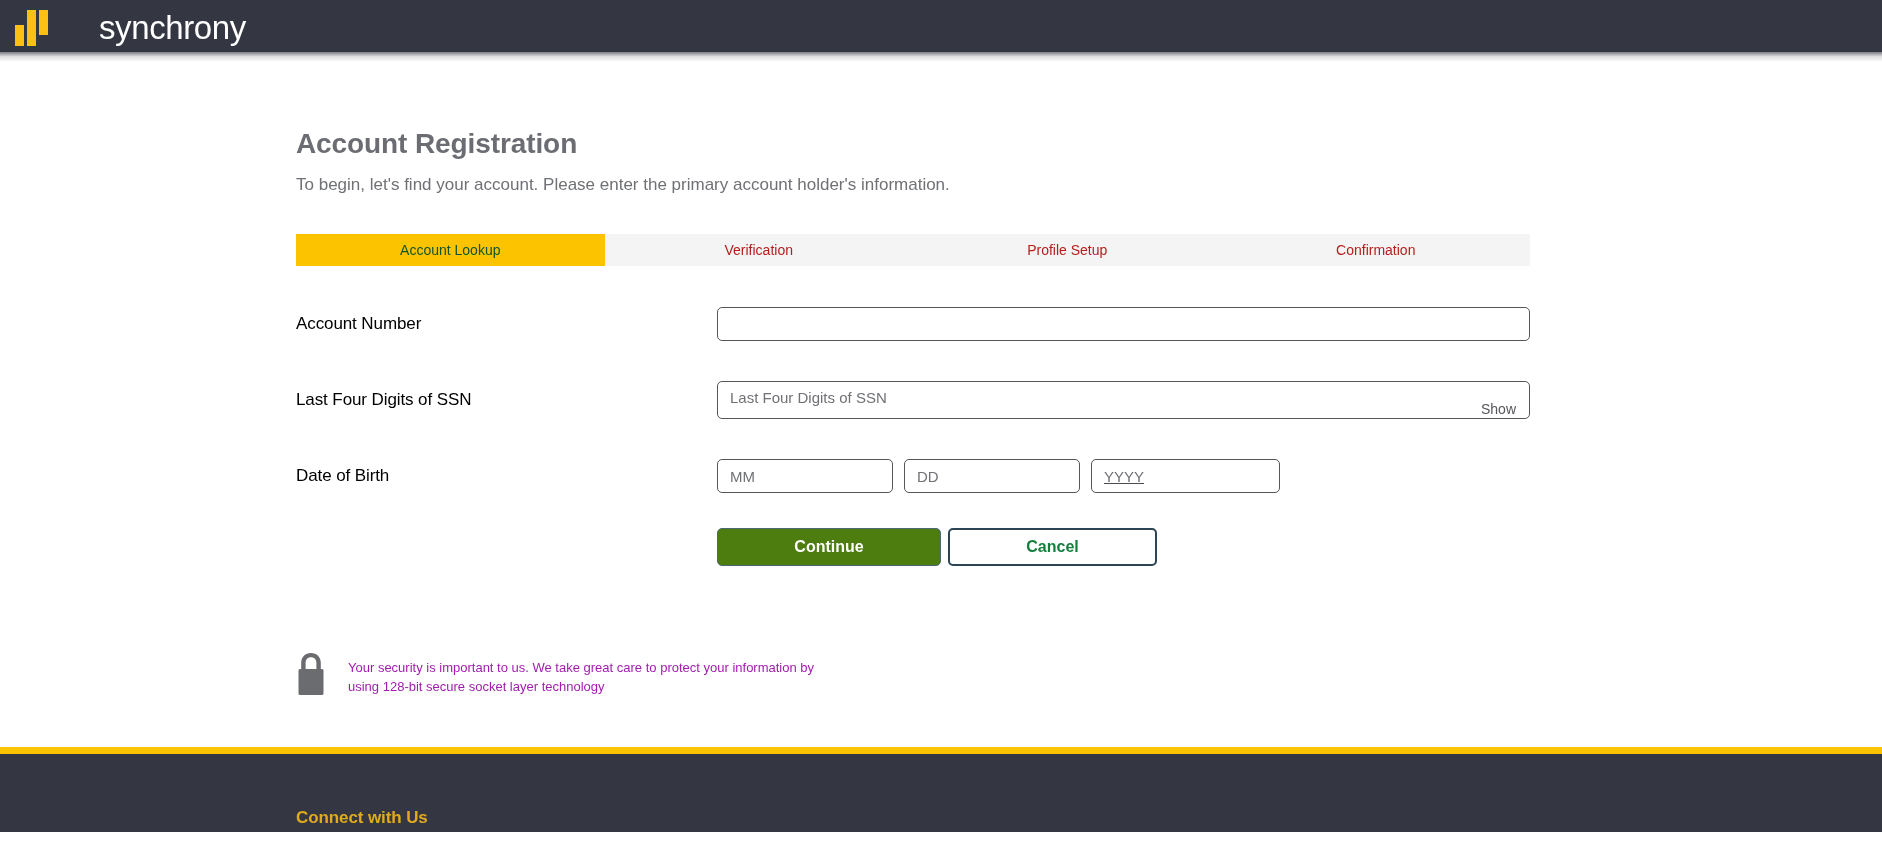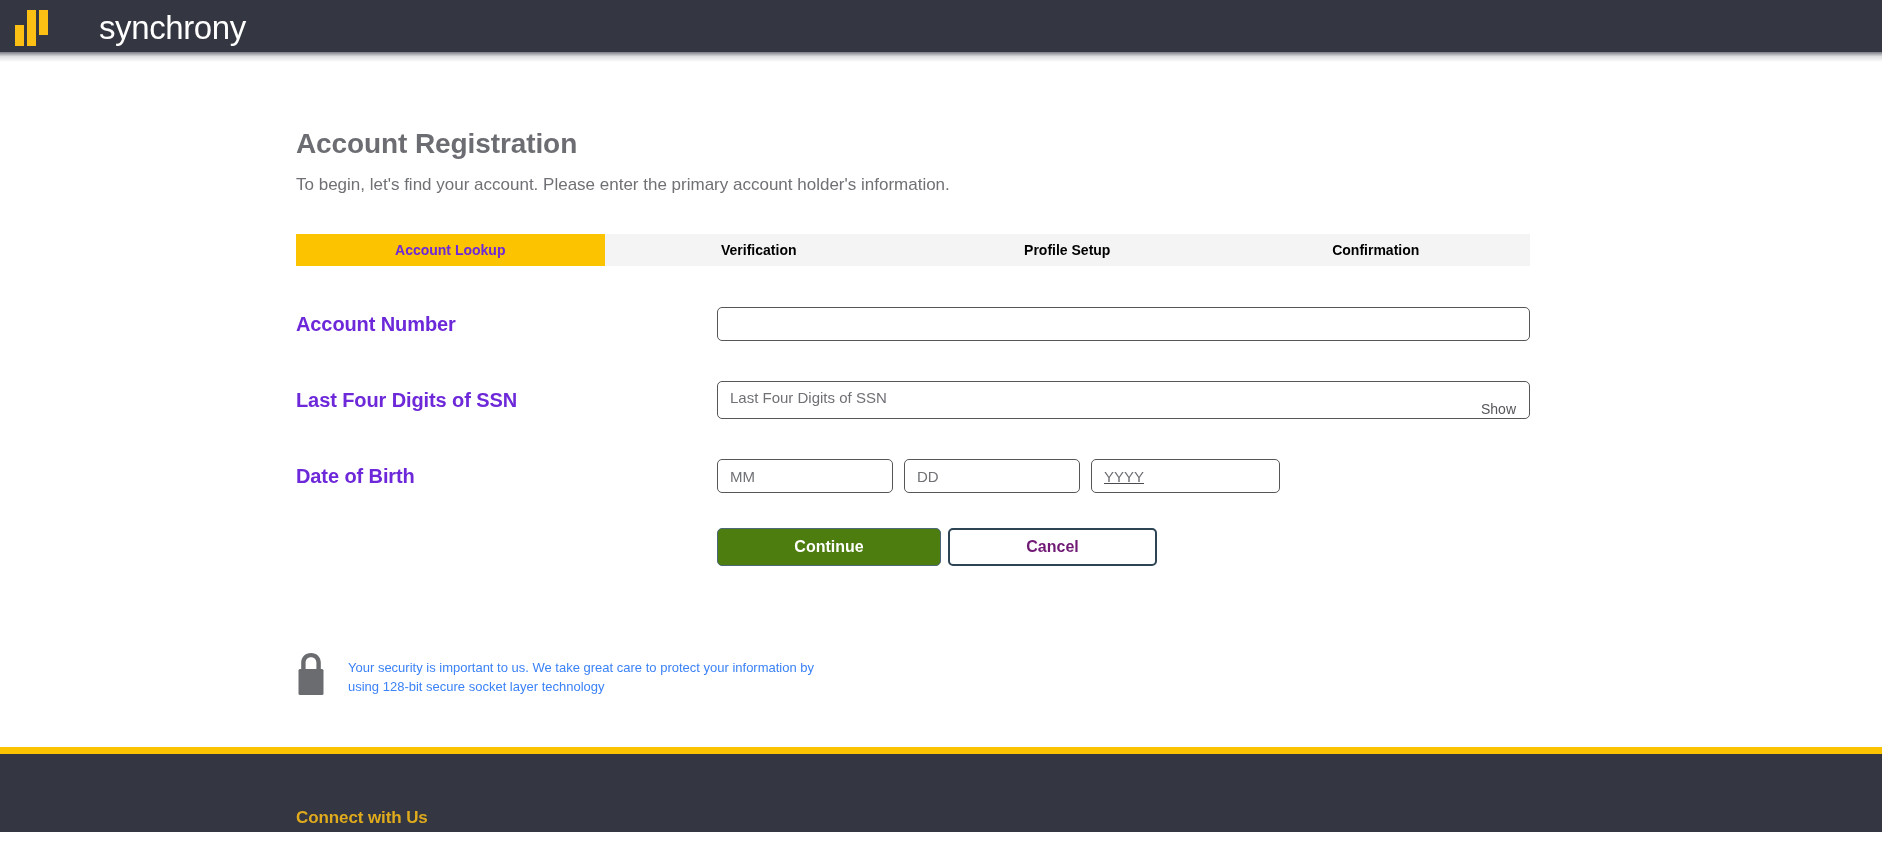--- a/index.html
+++ b/index.html
@@ -90,46 +90,45 @@
     margin-top: 38px;
     background: #f4f4f4;
     height: 32px;
   }
   .step {
     flex: 1;
     display: flex;
     align-items: center;
     justify-content: center;
     font-size: 14px;
-    color: #000000;
+    color: #b91c1c;
     background: #f4f4f4;
     height: 32px;
     user-select: none;
-    font-weight: bold;
   }
   .step.active {
     background: #fbc300;
-    color: #6d28d9;
-    font-weight: bold;
+    color: #14532d;
+    font-weight: normal;
   }
 
   
   .form { margin-top: 34px; }
   .row {
     display: flex;
     align-items: center;
     min-height: 48px;
     margin-bottom: 28px;
   }
   .row-label {
     width: 421px;
     flex: none;
-    font-size: 20px;
-    color: #6d28d9;
-    font-weight: bold;
+    font-size: 17px;
+    color: #000000;
+    font-weight: normal;
     letter-spacing: -0.1px;
   }
   .row-field { flex: 1; position: relative; }
 
   .text-input {
     width: 100%;
     height: 34px;
     border: 1px solid #575757;
     border-radius: 5px;
     background: #ffffff;
@@ -178,35 +177,35 @@
   }
   .btn-primary {
     width: 224px;
     background: #4d7c0f;
     color: #ffffff;
     border: 1px solid #4b6877;
   }
   .btn-secondary {
     width: 209px;
     background: #ffffff;
-    color: #701a75;
+    color: #15803d;
     border: 2px solid #2d4454;
   }
 
   
   .security {
     display: flex;
     align-items: flex-start;
     margin-top: 85px;
   }
   .lock-icon { width: 30px; height: 46px; flex: none; margin-right: 22px; }
   .security-text {
     font-size: 13px;
     line-height: 19px;
-    color: #3b82f6;
+    color: #a21caf;
     padding-top: 7px;
     max-width: 470px;
   }
 
   
   .footer {
     position: absolute;
     left: 0; right: 0; bottom: 0;
     height: 85px;
     background: #343741;

